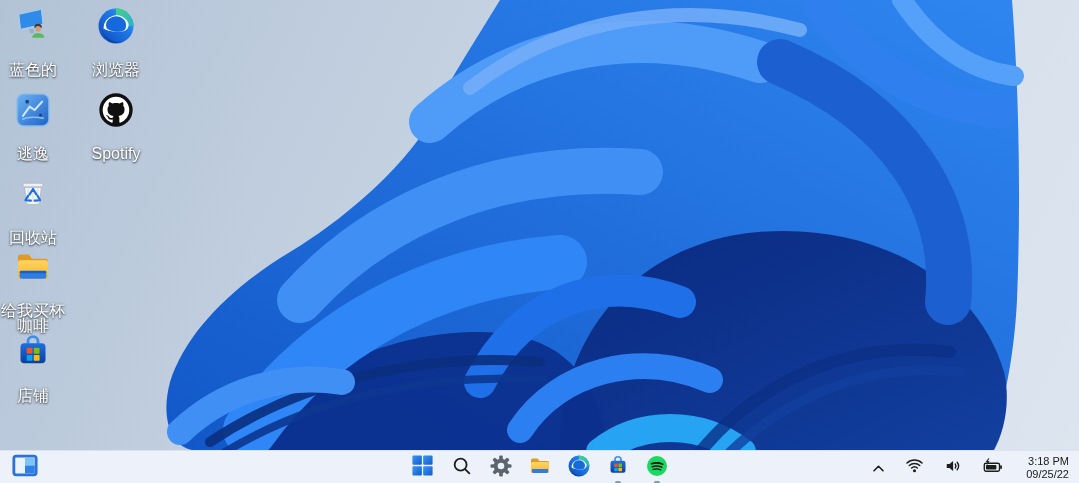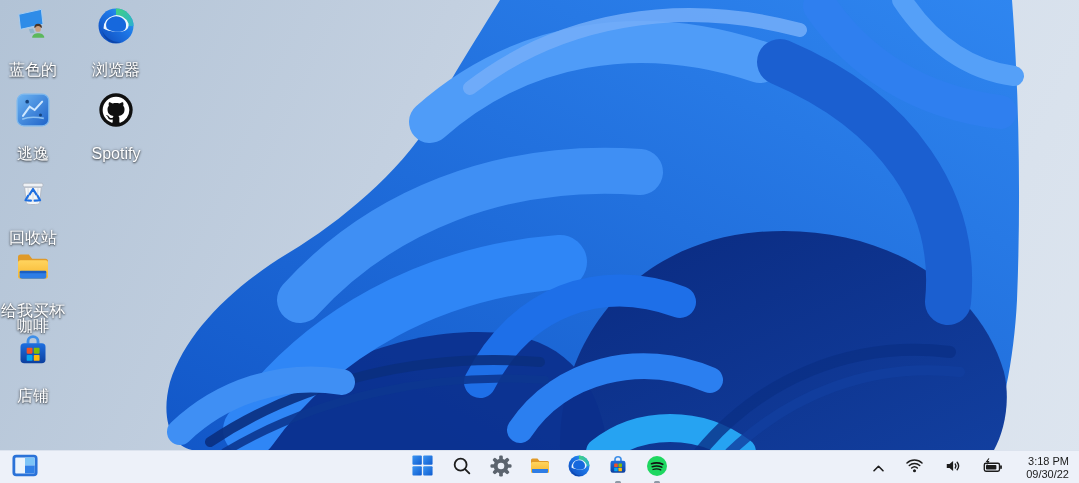--- a/index.html
+++ b/index.html
@@ -338,17 +338,17 @@
             <path d="M7 1 l-2.4 3.4 h2.2 l-1.8 3.2" stroke="#1c1c1c" stroke-width="1.4" fill="none" stroke-linecap="round"></path>
             <rect x="1.5" y="6.5" width="19" height="10" rx="2" fill="none" stroke="#1c1c1c" stroke-width="1.7"></rect>
             <rect x="3.6" y="8.6" width="13" height="5.8" rx="1" fill="#1c1c1c"></rect>
             <rect x="21.3" y="9.2" width="2.2" height="4.6" rx="1" fill="#1c1c1c"></rect>
           </svg>
         </span>
       </div>
 
       <div class="clock">
         <div>3:18 PM</div>
-        <div>09/30/22</div>
+        <div>09/25/22</div>
       </div>
     </div>
   </div>
 </div>
 
 </body></html>

